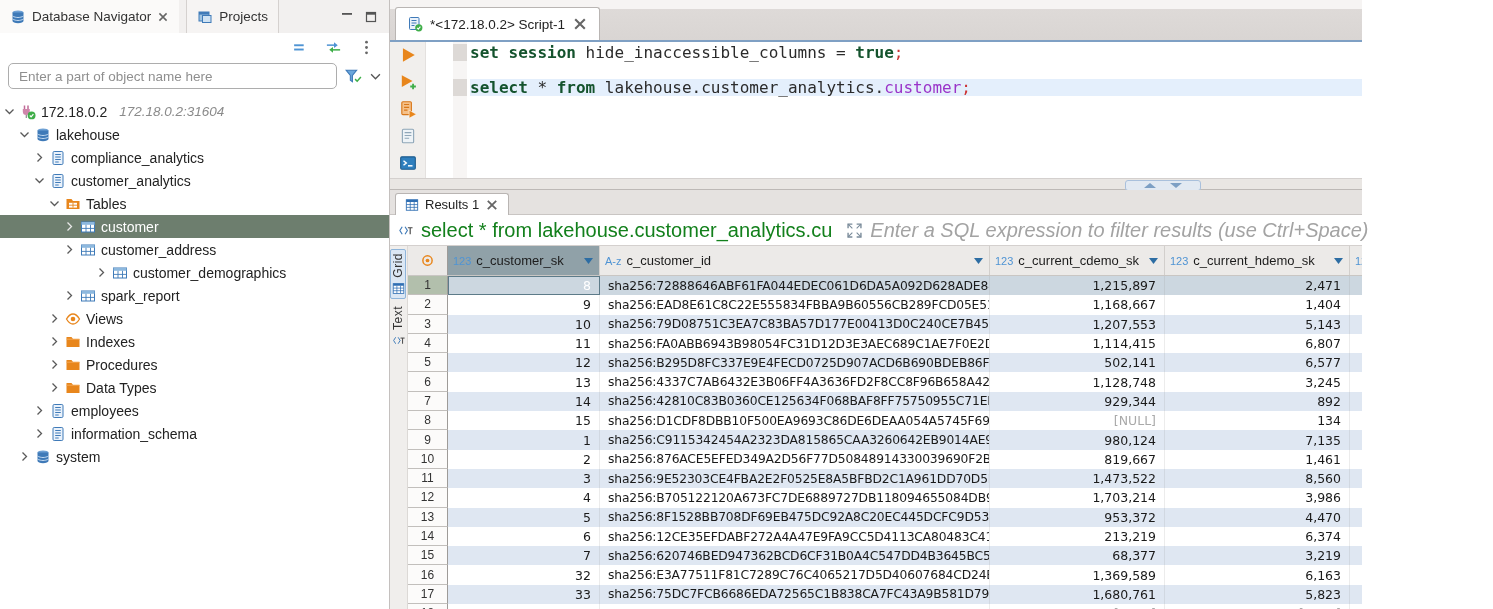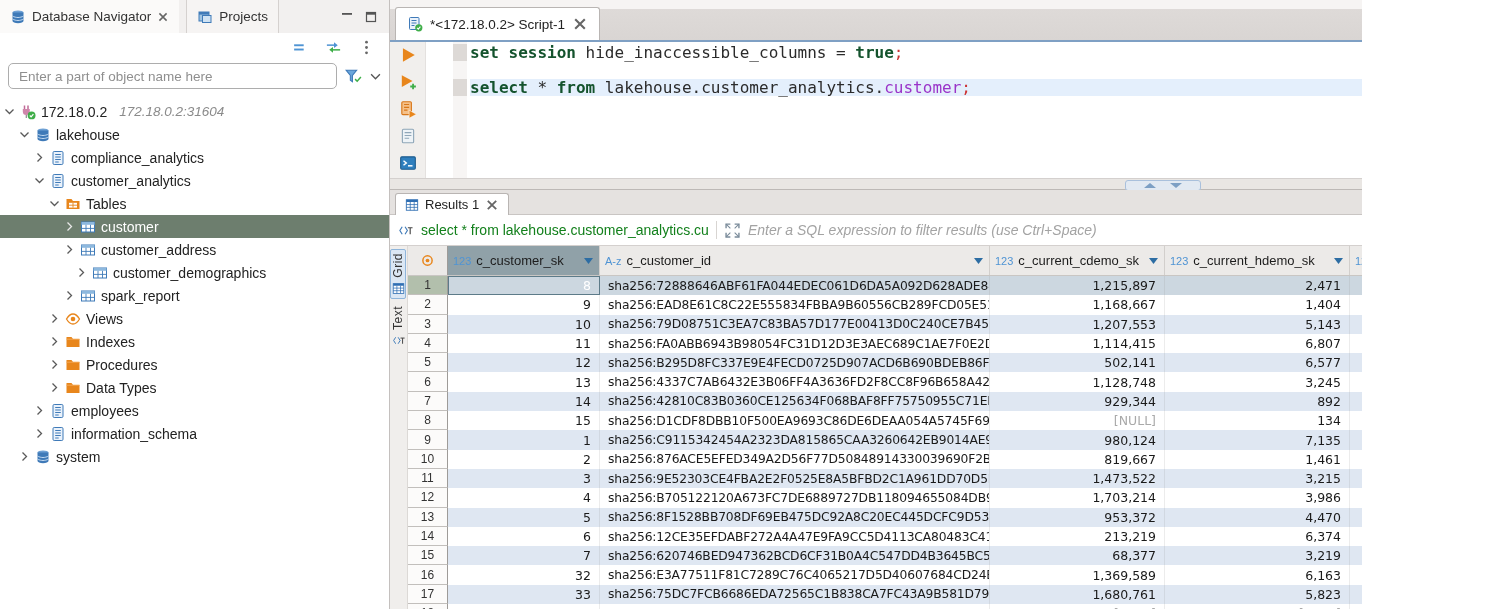--- a/index.html
+++ b/index.html
@@ -60,21 +60,21 @@
              background:#e2e9f2;display:flex;align-items:center;justify-content:center;gap:14px;}
   .tri{width:0;height:0;border-left:6px solid transparent;border-right:6px solid transparent;}
   .tri.up{border-bottom:5px solid #7d9fc4;}
   .tri.down{border-top:5px solid #7d9fc4;}
 
   .res-tabbar{position:absolute;top:190px;left:0;right:0;height:25px;background:#e5e2e0;border-bottom:1px solid #c9c5c3;box-sizing:border-box;}
   .res-tab{position:absolute;left:5px;top:3px;height:22px;background:#fff;border:1px solid #b9b5b3;border-bottom:none;
            border-radius:3px 3px 0 0;display:flex;align-items:center;gap:6px;padding:0 9px;font-size:13px;box-sizing:border-box;}
   .res-tab .ic{width:14px;height:14px;}
   .filter-bar{position:absolute;top:215px;left:0;right:0;height:31px;background:#fff;border-bottom:1px solid #d4d0ce;
-              display:flex;align-items:center;gap:7px;padding-left:7px;font-size:14px;box-sizing:border-box;}
+              display:flex;align-items:center;gap:7px;padding-left:7px;font-size:20px;box-sizing:border-box;}
   .filter-bar .ic{width:17px;height:15px;}
   .fquery{color:#13801c;white-space:nowrap;}
   .fsep{width:1px;height:18px;background:#d8d5d2;}
   .fplaceholder{font-style:italic;color:#a3a3a3;white-space:nowrap;}
 
   
   .grid-wrap{position:absolute;top:246px;left:0;right:0;bottom:0;background:#fff;}
   .grid-side{position:absolute;left:0;top:0;width:18px;height:100%;background:#f0eeec;border-right:1px solid #dcd9d6;box-sizing:border-box;}
   .side-tab{width:16px;margin:3px 0 0 0;display:flex;flex-direction:column;align-items:center;padding:3px 0;box-sizing:border-box;border:1px solid transparent;}
   .side-tab.active{background:#dbe7f4;border:1px solid #8fb5da;border-radius:2px;}
@@ -287,21 +287,21 @@
           </span>
           <span class="ic">
             <svg viewBox="0 0 16 16">
               <rect x="1.5" y="3" width="13" height="10" fill="#fff" stroke="#3f7ab8"></rect>
               <rect x="1.5" y="3" width="13" height="2.8" fill="#8db8de"></rect>
               <path d="M6 5.8V13M10.5 5.8V13M1.5 9.4h13" stroke="#3f7ab8" stroke-width=".9"></path>
             </svg>
           </span>
           <span>customer_address</span>
         </div>
-        <div class="tree-row" style="padding-left: 76px;">
+        <div class="tree-row" style="padding-left: 96px;">
           <span class="chev">
             <svg viewBox="0 0 11 11">
               <path d="M3.5 1.5l4 4-4 4" stroke="#5a5a5a" fill="none" stroke-width="1.3"></path>
             </svg>
           </span>
           <span class="ic">
             <svg viewBox="0 0 16 16">
               <rect x="1.5" y="3" width="13" height="10" fill="#fff" stroke="#3f7ab8"></rect>
               <rect x="1.5" y="3" width="13" height="2.8" fill="#8db8de"></rect>
               <path d="M6 5.8V13M10.5 5.8V13M1.5 9.4h13" stroke="#3f7ab8" stroke-width=".9"></path>
@@ -684,21 +684,21 @@
             <div class="cell idcol" style="width: 390px;">sha256:876ACE5EFED349A2D56F77D50848914330039690F2B6E88D</div>
             <div class="cell right" style="width: 175px;">819,667</div>
             <div class="cell right" style="width: 185px;">1,461</div>
             <div class="cell right addr" style="width: 165px;">31,65</div>
           </div>
           <div class="grow zebra">
             <div class="rn">11</div>
             <div class="cell right" style="width: 152px;">3</div>
             <div class="cell idcol" style="width: 390px;">sha256:9E52303CE4FBA2E2F0525E8A5BFBD2C1A961DD70D5D81F84</div>
             <div class="cell right" style="width: 175px;">1,473,522</div>
-            <div class="cell right" style="width: 185px;">3,215</div>
+            <div class="cell right" style="width: 185px;">8,560</div>
             <div class="cell right addr" style="width: 165px;">48,57</div>
           </div>
           <div class="grow">
             <div class="rn">12</div>
             <div class="cell right" style="width: 152px;">4</div>
             <div class="cell idcol" style="width: 390px;">sha256:B705122120A673FC7DE6889727DB118094655084DB905D5270</div>
             <div class="cell right" style="width: 175px;">1,703,214</div>
             <div class="cell right" style="width: 185px;">3,986</div>
             <div class="cell right addr" style="width: 165px;">39,55</div>
           </div>

